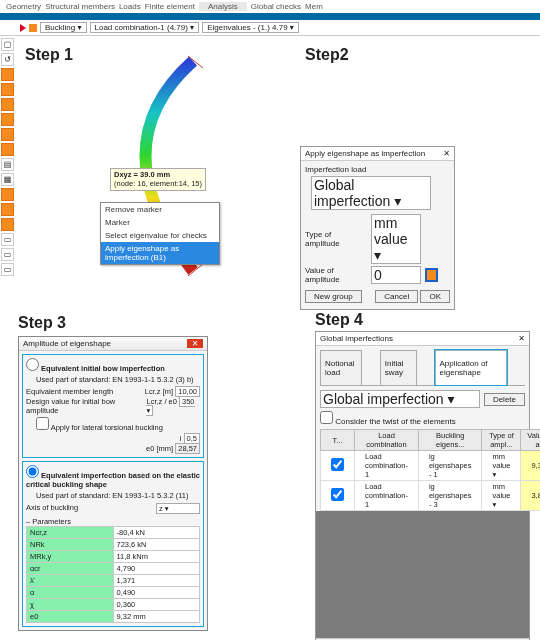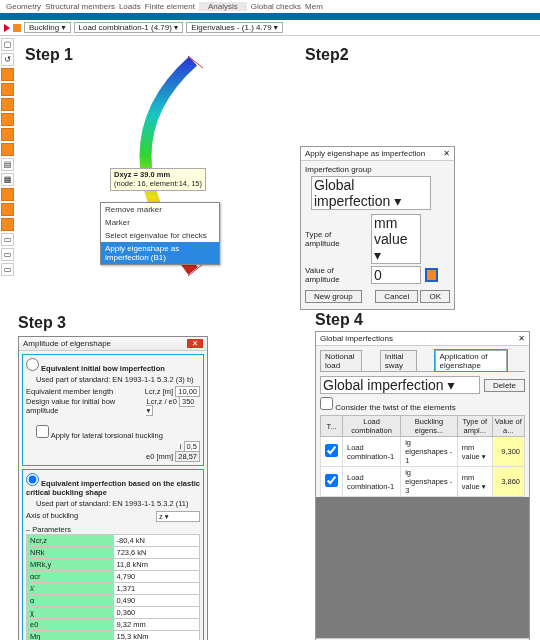--- a/index.html
+++ b/index.html
@@ -1,19 +1,19 @@
 <!DOCTYPE html>
 <html><head>
 <meta charset="utf-8">
 <style>
   * { box-sizing: border-box; margin: 0; padding: 0; font-family: "Segoe UI", Tahoma, sans-serif; }
   body { width: 540px; height: 640px; background: #fff; font-size: 8px; color: #222; }
   .topmenu { display:flex; gap:4px; padding:2px 6px; border-bottom:7px solid #0369a1; color:#555; font-size:8px;}
   .topmenu span.active{ background:#e8e8e8; padding:0 9px;}
-  .controlbar { display:flex; align-items:center; gap:3px; padding:2px 4px; border-bottom:1px solid #ccc;}
+  .controlbar { display:flex; align-items:center; gap:3px; padding:2px 20px; border-bottom:1px solid #ccc;}
   .redtri{ width:0;height:0;border-top:4px solid transparent;border-bottom:4px solid transparent;border-left:6px solid #d02;}
   .orangesq{ width:8px;height:8px;background:#f58b1f;}
   .sel{ border:1px solid #aaa; padding:0 4px; font-size:8px; background:#fff;}
   .grid{ position:relative; width:540px; height:610px;}
   .toolbar{ position:absolute; left:0; top:0; width:16px; display:flex; flex-direction:column; gap:2px; padding:2px 1px;}
   .toolbar .ic{ width:13px;height:13px; border:1px solid #ccc; display:flex;align-items:center;justify-content:center; font-size:8px;}
   .toolbar .ic.orange{ background:#f58b1f; border-color:#e07010;}
   .step-label{ position:absolute; font-weight:bold; font-size:16px; color:#222;}
   .step1-area{ position:absolute; left:18px; top:0; width:260px; height:270px;}
   .beam-canvas{ position:absolute; left:55px; top:10px; width:140px; height:240px;}
@@ -34,25 +34,25 @@
   .closex{ background:#d9381c; color:#fff; width:16px; text-align:center;}
   .framebox{ border:1px solid #19a6d6; margin:3px; padding:3px; font-size:7.5px;}
   .prow{ display:flex; justify-content:space-between; margin:1px 0; gap:4px;}
   .prow .pf{ border:1px solid #aaa; background:#fff; padding:0 2px; font-size:7.5px; min-width:34px; text-align:left;}
   .ptable{ width:100%; border-collapse:collapse; font-size:7.5px;}
   .ptable td{ border:1px solid #c8c8c8; padding:1px 3px;}
   .ptable td:first-child{ width:50%; background:#86efac;}
   .ptable td:last-child{ background:#fff;}
   .step4-area{ position:absolute; left:315px; top:295px; width:215px; height:330px; background:#f4f4f4; border:1px solid #999; display:flex; flex-direction:column;}
   .tabs4{ display:flex; border-bottom:1px solid #aaa; font-size:8px;}
-  .tabs4 .t{ border:1px solid #aaa; border-bottom:none; padding:1px 4px; margin-right:18px; background:#f0f0f0;}
+  .tabs4 .t{ border:1px solid #aaa; border-bottom:none; padding:8px 4px; margin-right:18px; background:#f0f0f0;}
   .tabs4 .t.active{ background:#fff; outline:1px solid #19a6d6;}
   .tbl4{ width:100%; border-collapse:collapse; font-size:7.5px; background:#fff;}
   .tbl4 th{ background:#eaeaea; border:1px solid #bbb; padding:1px 2px; font-weight:normal;}
-  .tbl4 td{ border:1px solid #ddd; padding:1px 4px;}
+  .tbl4 td{ border:1px solid #ddd; padding:1px 10px;}
   .ylw{ background:#ffffa8; text-align:right;}
   .greyfill{ flex:1; background:#7b7b7b;}
   .footer4{ display:flex; justify-content:space-between; padding:4px; border-top:1px solid #ccc;}
 </style>
 </head>
 <body>
 
 <div class="topmenu">
   <span>Geometry</span>
   <span>Structural members</span>
@@ -122,21 +122,21 @@
       <div class="mi hl">Apply eigenshape as imperfection (B1)</div>
     </div>
   </div>
 
   <div class="step2-area">
     <div class="dlg-title">
         <span>Apply eigenshape as imperfection</span>
         <span>✕</span>
       </div>
     <div class="dlg-body">
-      <div>Imperfection group</div>
+      <div>Imperfection load</div>
       <div class="fld" style="width:120px;margin:2px 0 4px 6px"><span>Global imperfection</span> ▾</div>
       <div class="row">
           <label>Type of amplitude</label>
           <div class="fld" style="width:50px"><span>mm value</span> ▾</div>
         </div>
       <div class="row">
           <label>Value of amplitude</label>
           <div class="fld" style="width:50px">0</div>
           <div class="orange-square-btn"></div>
         </div>
@@ -157,21 +157,21 @@
       <div><input type="radio" style=""> <b>Equivalent initial bow imperfection</b></div>
       <div style="margin:2px 0 3px 10px">Used part of standard:  EN 1993-1-1 5.3.2 (3) b)</div>
       <div class="prow">
           <span>Equivalent member length</span>
           <span><span>Lcr,z [m]</span> <span class="pf">10,00</span></span>
         </div>
       <div class="prow">
           <span>Design value for initial bow amplitude</span>
           <span><span>Lcr,z / e0</span> <span class="pf"><span>350</span> ▾</span></span>
         </div>
-      <div style="margin:10px 0 2px 10px"><input type="checkbox" style=""> <span>Apply for lateral torsional buckling</span></div>
+      <div style="margin:2px 0 2px 10px"><input type="checkbox" style=""> <span>Apply for lateral torsional buckling</span></div>
       <div class="prow" style="justify-content:flex-end">
           <span><span>i</span> <span class="pf">0,5</span></span>
         </div>
       <div class="prow" style="justify-content:flex-end">
           <span><span>e0 [mm]</span> <span class="pf" style="background:#eee">28,57</span></span>
         </div>
     </div>
     <div class="framebox">
       <div><input type="radio" checked="" style=""> <b>Equivalent imperfection based on the elastic critical buckling shape</b></div>
       <div style="margin:2px 0 3px 10px">Used part of standard:  EN 1993-1-1 5.3.2 (11)</div>
@@ -206,24 +206,20 @@
               <td>α</td>
               <td>0,490</td>
             </tr>
             <tr>
               <td>χ</td>
               <td>0,360</td>
             </tr>
             <tr>
               <td>e0</td>
               <td>9,32 mm</td>
-            </tr>
-            <tr>
-              <td>Mη</td>
-              <td>15,3 kNm</td>
             </tr>
           </tbody>
       </table>
     </div>
 
   </div>
 
   <div class="step4-area">
     <div class="dlg-title">
         <span>Global imperfections</span>

